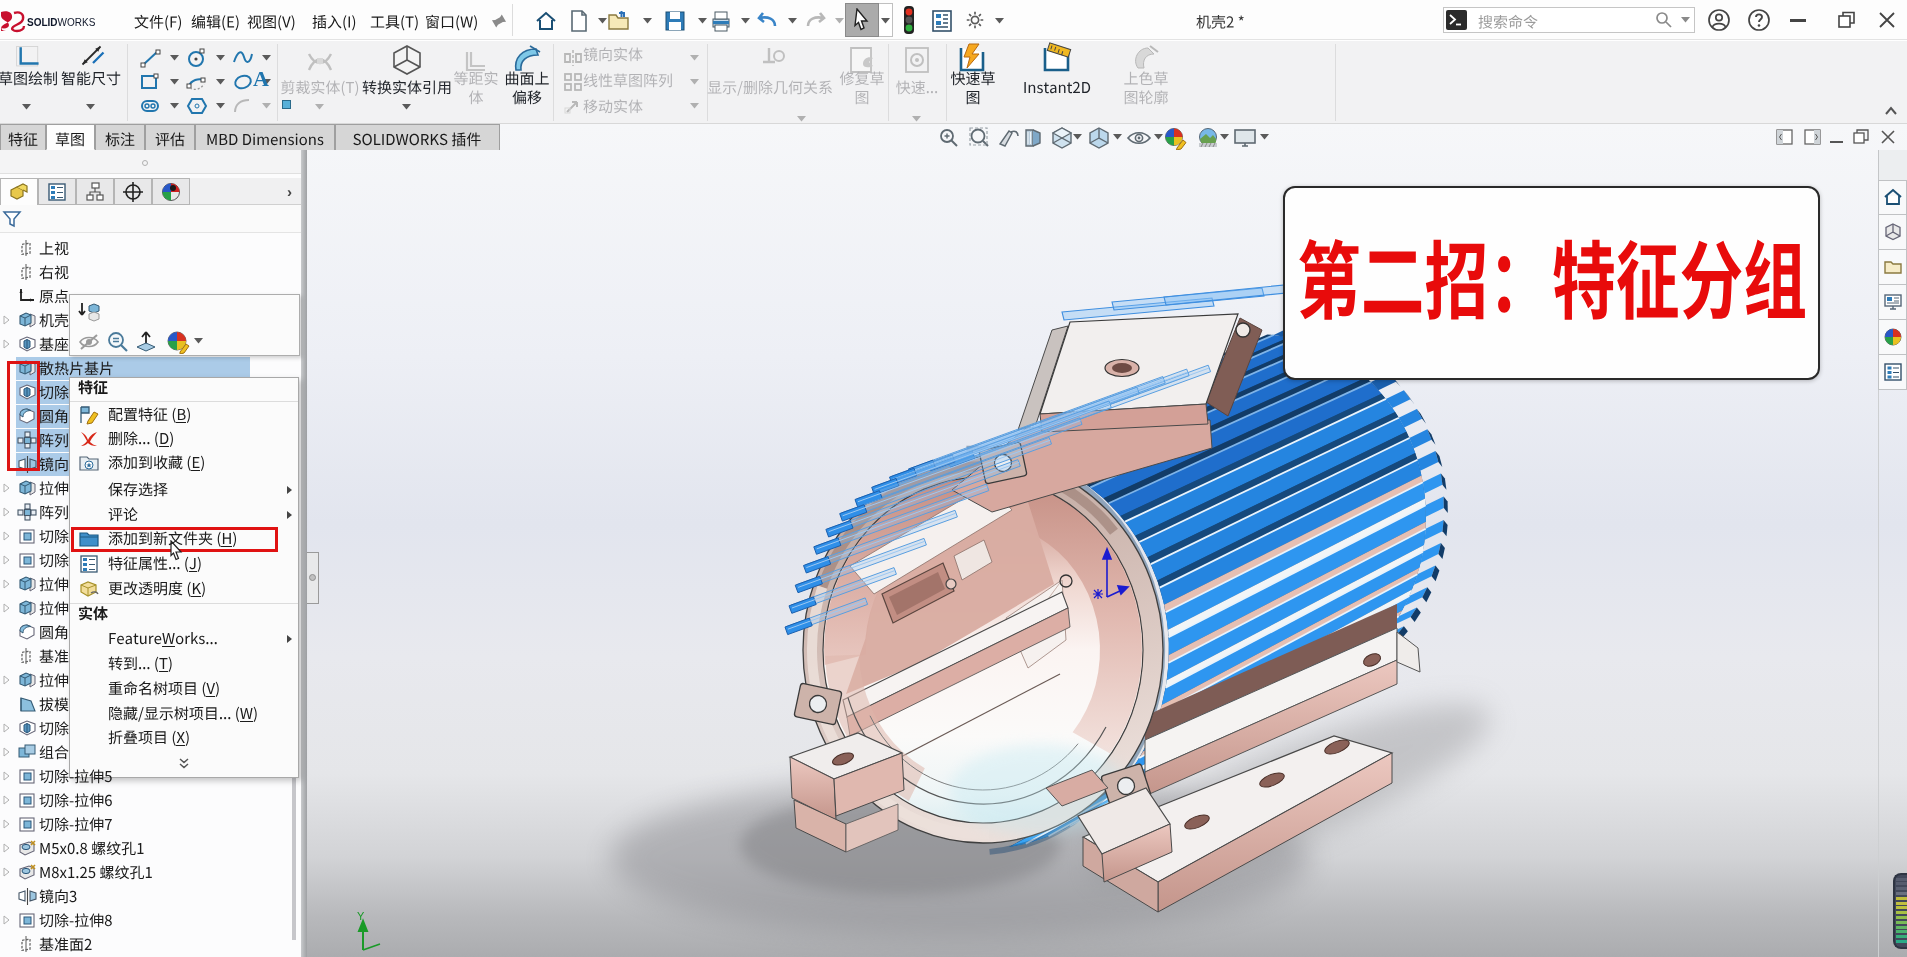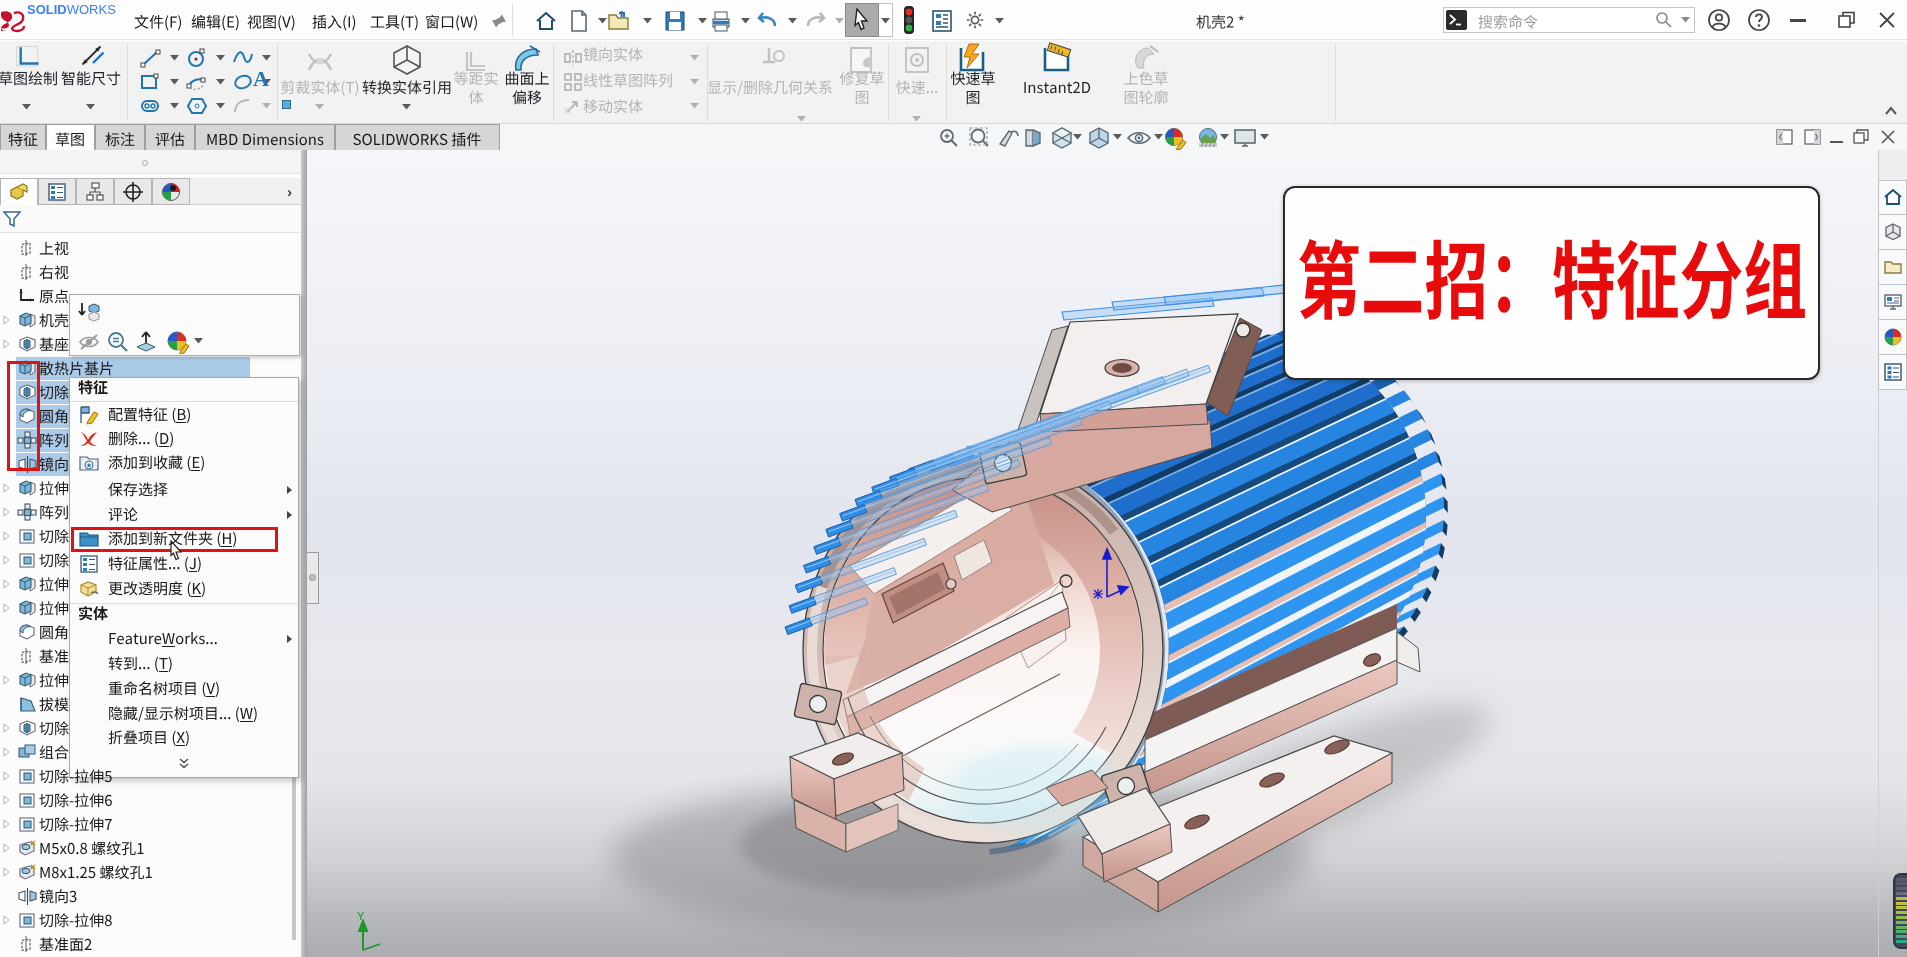--- a/index.html
+++ b/index.html
@@ -5,21 +5,21 @@
 #page{position:relative;width:1907px;height:957px}
 .abs{position:absolute}
 </style></head><body>
 <div id="page">
 <div class="abs" style="left:0;top:124px;width:1907px;height:833px;background:linear-gradient(180deg,#f6f7f9 0%,#edeff5 28%,#e2e5ee 48%,#e8e9ee 64%,#e5e6e9 78%,#d2d3d6 88%,#b8b9bc 95%,#abacaf 100%)"></div>
 <div class="abs" style="left:0;top:0;width:1907px;height:40px;background:#fdfdfd;border-bottom:1px solid #e3e3e3"></div>
 <svg class="abs" style="left:0;top:8px" width="110" height="26" viewBox="0 0 110 26">
     <path d="M1 4 C8 2 13 5 12 10 C11 14 5 15 2 18 C0 20 2 23 6 23 L1 23 L1 20 C5 21 9 20 9 17 C9 13 2 13 1 8 Z" fill="#c8102e"></path>
     <path d="M14 5 C20 3 24 6 23 11 C22 16 16 16 13 19 C11 21 13 23 17 23 C21 23 24 21 24 18" stroke="#c8102e" stroke-width="2.4" fill="none"></path>
     </svg>
-<div class="abs" style="left:27px;top:2px;font-size:13px;font-weight:bold;color:#3b82f6">SOLID<span style="font-weight:normal">WORKS</span></div>
+<div class="abs" style="left:27px;top:17px;font-size:10px;font-weight:bold;color:#0f172a">SOLID<span style="font-weight:normal">WORKS</span></div>
 <svg class="abs" style="left:490px;top:12px" width="18" height="18" viewBox="0 0 18 18">
       <path d="M10 2 L16 8 L13 9 L9 13 L8 16 L2 10 L5 9 L9 5 Z" fill="#8a8a8a" transform="rotate(15 9 9)"></path>
     </svg>
 <div class="abs" style="left:512px;top:4px;width:1px;height:32px;background:#dcdcdc"></div>
 <svg class="abs" style="left:534px;top:9px" width="24" height="24" viewBox="0 0 24 24">
       <path d="M3 12 L12 4 L21 12" fill="none" stroke="#1a4f74" stroke-width="2"></path>
       <path d="M6 11 L6 20 L18 20 L18 11" fill="#fff" stroke="#1a4f74" stroke-width="2"></path>
     </svg>
 <svg class="abs" style="left:567px;top:9px" width="24" height="24" viewBox="0 0 24 24">
       <path d="M5 2 L15 2 L19 6 L19 22 L5 22 Z" fill="#fff" stroke="#5a6a74" stroke-width="1.6"></path>

